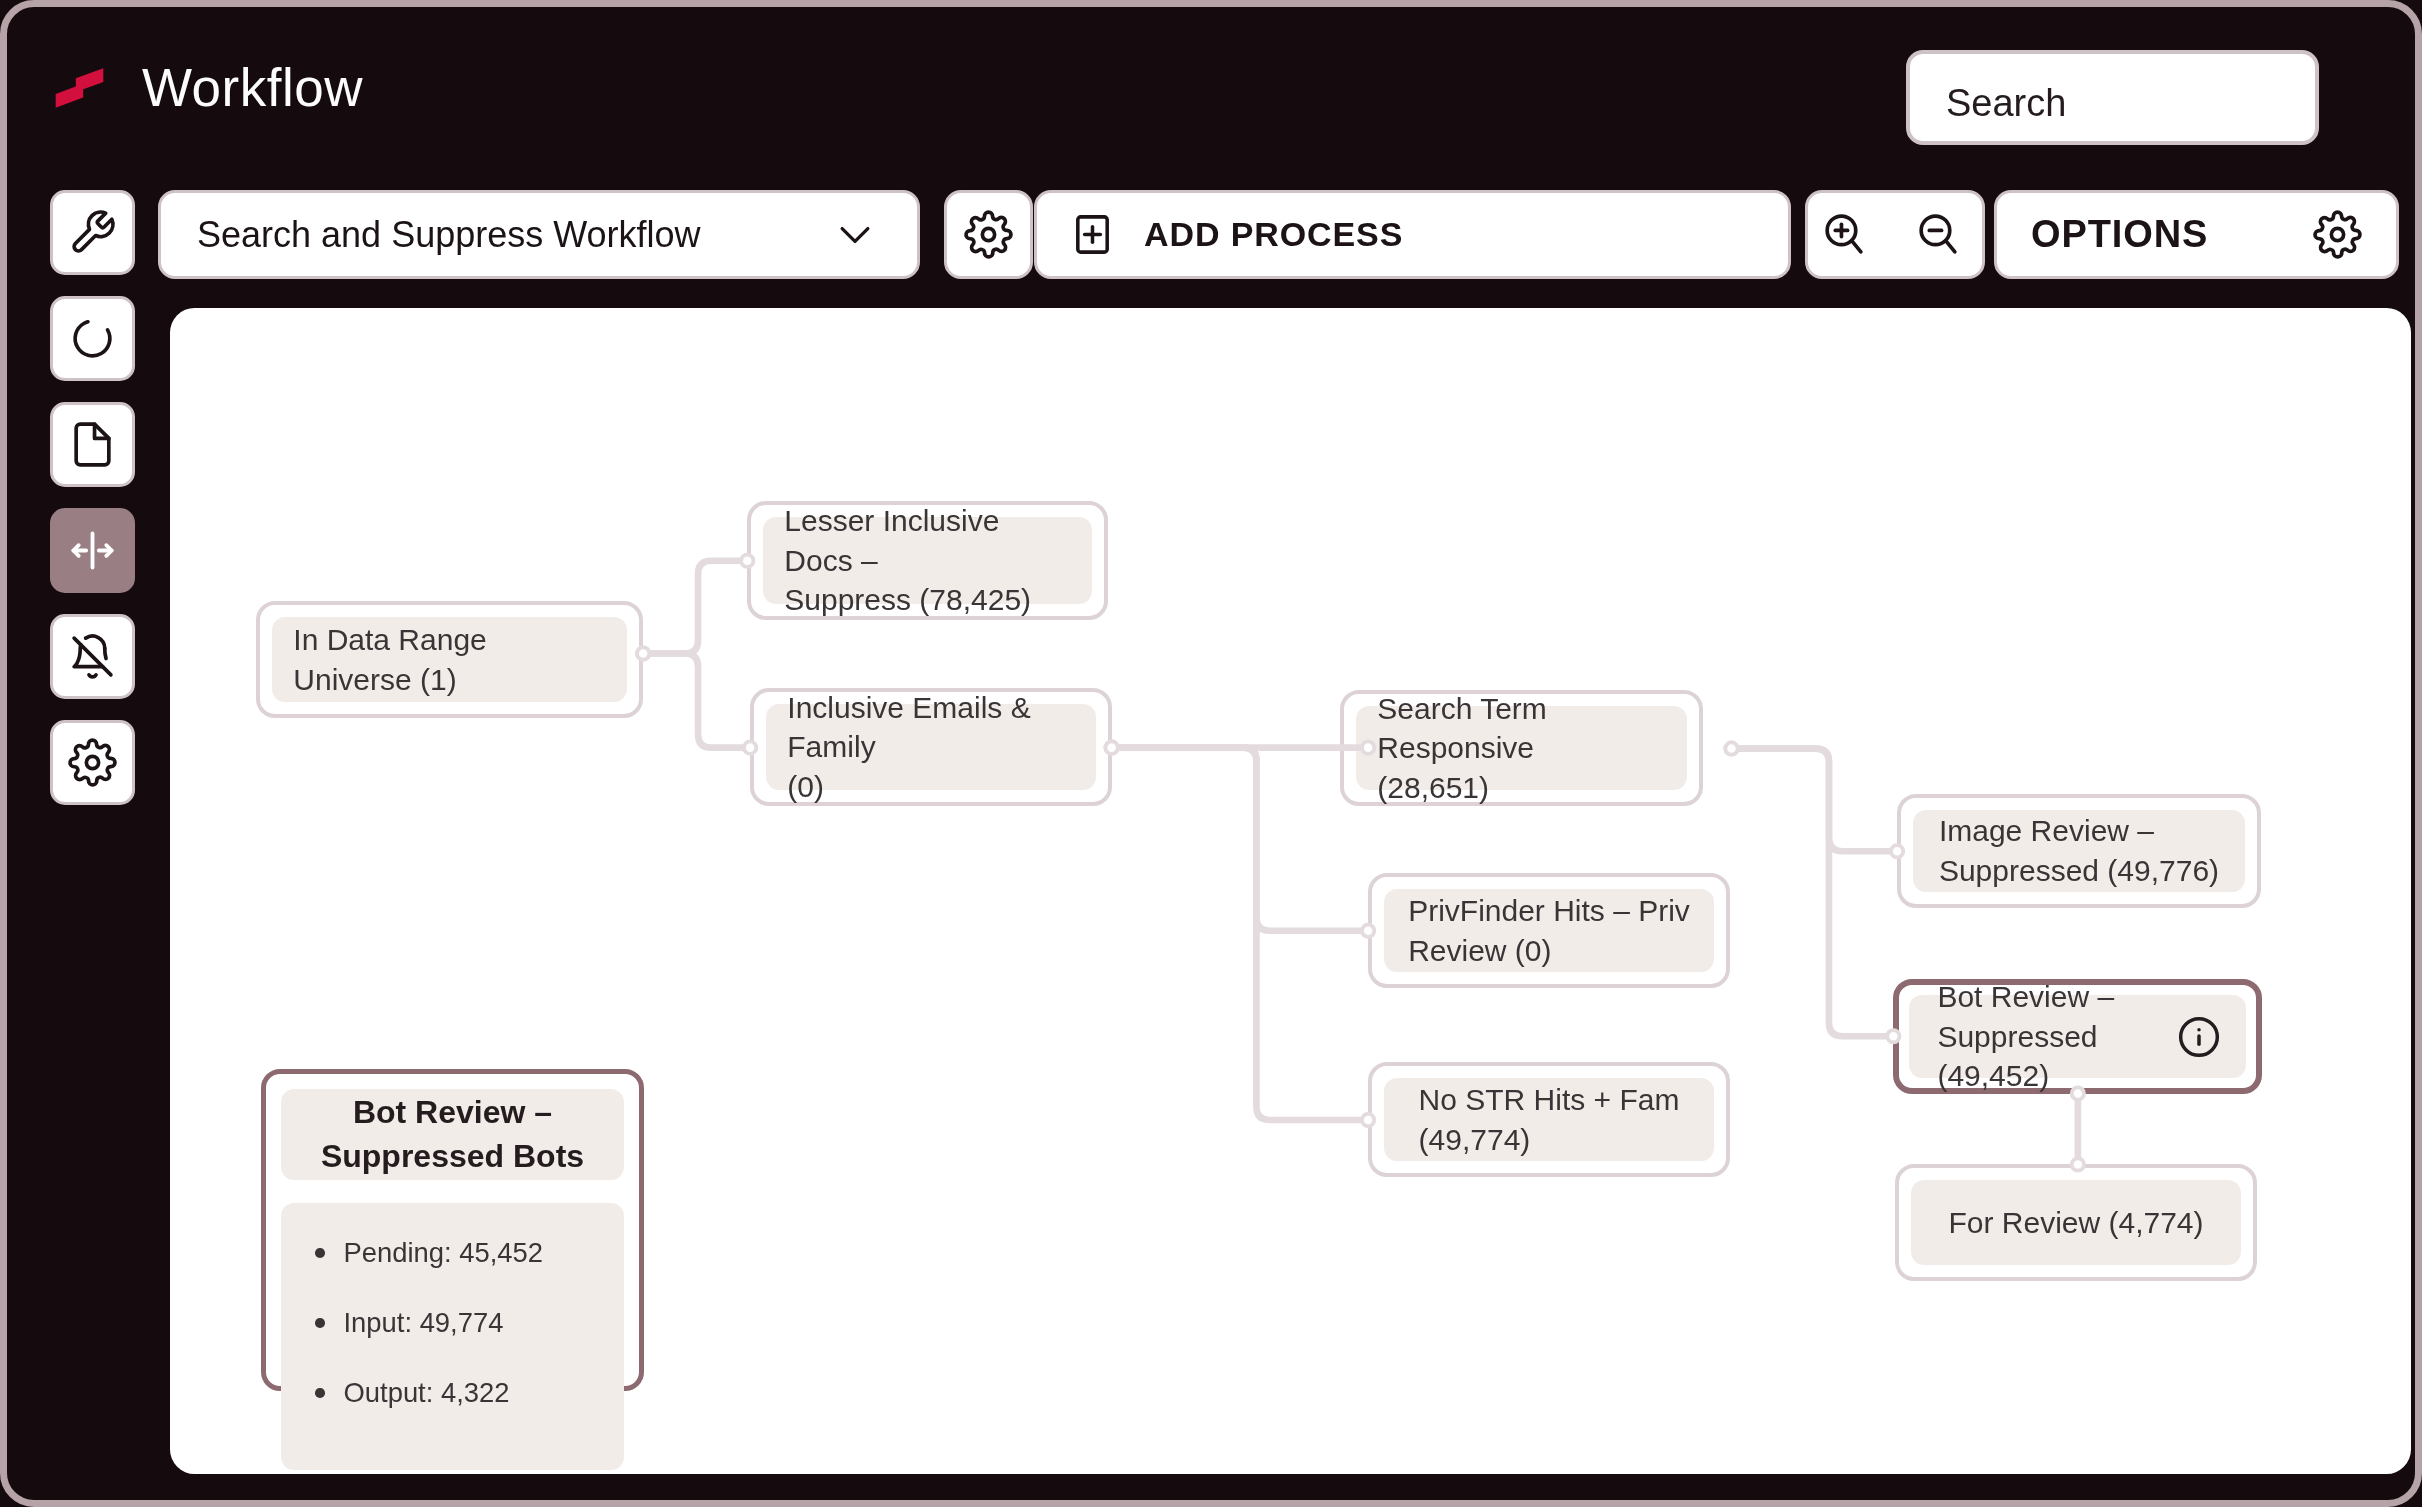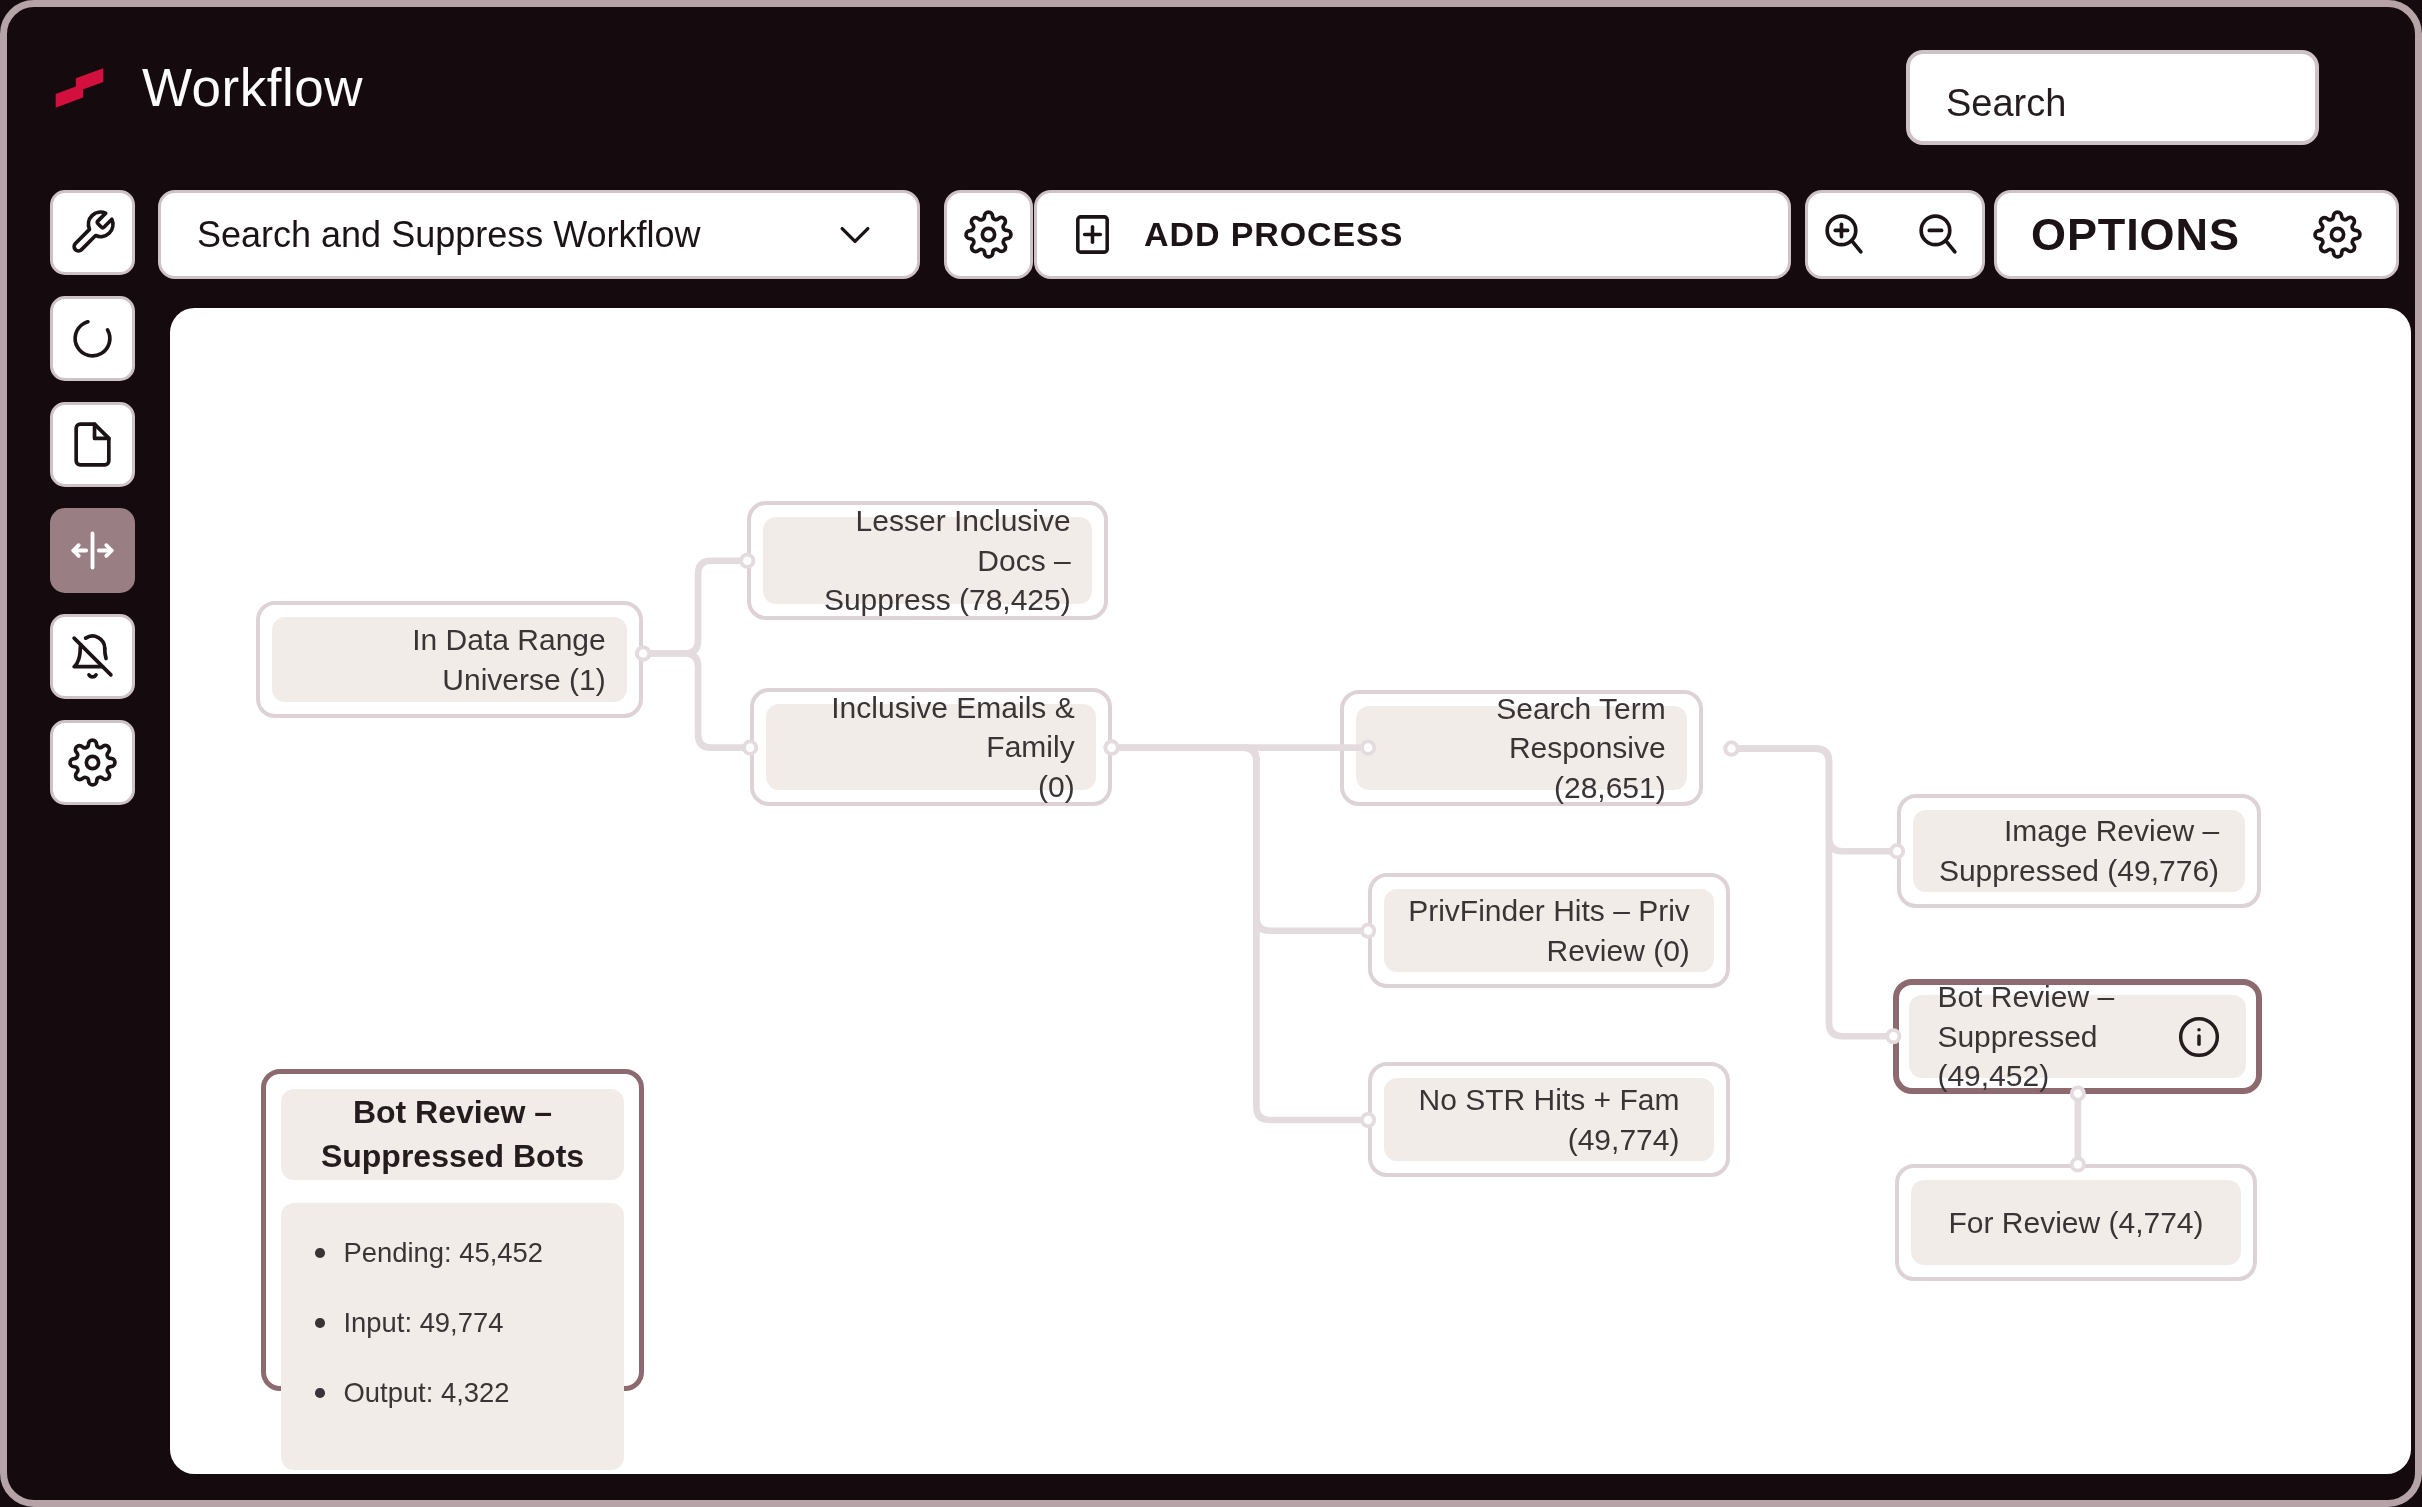--- a/index.html
+++ b/index.html
@@ -34,35 +34,35 @@
 
   
   .tb-btn{position:absolute;top:183px;height:89px;background:#fff;border:3.8px solid var(--btn-border);
     border-radius:17px;display:flex;align-items:center;color:var(--ink);cursor:pointer;
     font-family:"Liberation Sans", sans-serif;gap:45px;}
   .tb-btn svg{flex:none;}
   .dropdown{left:151px;width:762px;justify-content:space-between;padding:0 40px 0 36px;font-size:36px;}
   .icon-sq{left:937px;width:89px;justify-content:center;}
   .add-process{left:1027px;width:757px;gap:28px;padding-left:32px;font-size:34px;font-weight:700;letter-spacing:0.9px;}
   .zoom-panel{left:1798px;width:180px;justify-content:space-between;padding:0 11.4px;cursor:default;}
-  .options{left:1987px;width:405px;justify-content:space-between;padding:0 34px;font-size:45px;font-weight:700;letter-spacing:0.9px;}
+  .options{left:1987px;width:405px;justify-content:space-between;padding:0 34px;font-size:38px;font-weight:700;letter-spacing:0.9px;}
 
   
   .sidebar{position:absolute;left:43px;top:183px;display:flex;flex-direction:column;gap:21px;}
   .side-btn{width:85px;height:85px;background:#fff;border:3.8px solid var(--btn-border);border-radius:15px;
     display:flex;align-items:center;justify-content:center;color:var(--ink);cursor:pointer;}
   .side-btn.active{background:var(--active-side);border-color:var(--active-side);color:#fff;}
 
   
   .canvas{position:absolute;left:163px;top:301px;width:2241px;height:1166px;background:#fff;
     border-radius:24.6px;}
   .node{position:absolute;background:#fff;border:4.7px solid var(--node-border);border-radius:19px;
     padding:12.3px;display:flex;cursor:pointer;}
   .node-inner{flex:1;background:var(--node-fill);border-radius:13.2px;display:flex;align-items:center;
-    justify-content:center;text-align:right;padding:0 21px;}
+    justify-content:center;text-align:left;padding:0 21px;}
   .node-label{font-size:30px;line-height:1.32;color:var(--node-ink);white-space:pre-line;}
   .node.selected{border:6.6px solid var(--selected);padding:10.4px;}
   .node.selected .node-inner{justify-content:space-between;text-align:left;padding:0 24.6px 0 28px;}
   .edges{position:absolute;inset:0;pointer-events:none;}
 
   
   .panel{position:absolute;background:#fff;border:5.7px solid var(--selected);border-radius:19px;
     padding:15px;display:flex;flex-direction:column;gap:23px;}
   .panel-header{background:var(--node-fill);border-radius:13.2px;min-height:91px;display:flex;
     align-items:center;justify-content:center;text-align:center;font-size:32px;font-weight:700;

